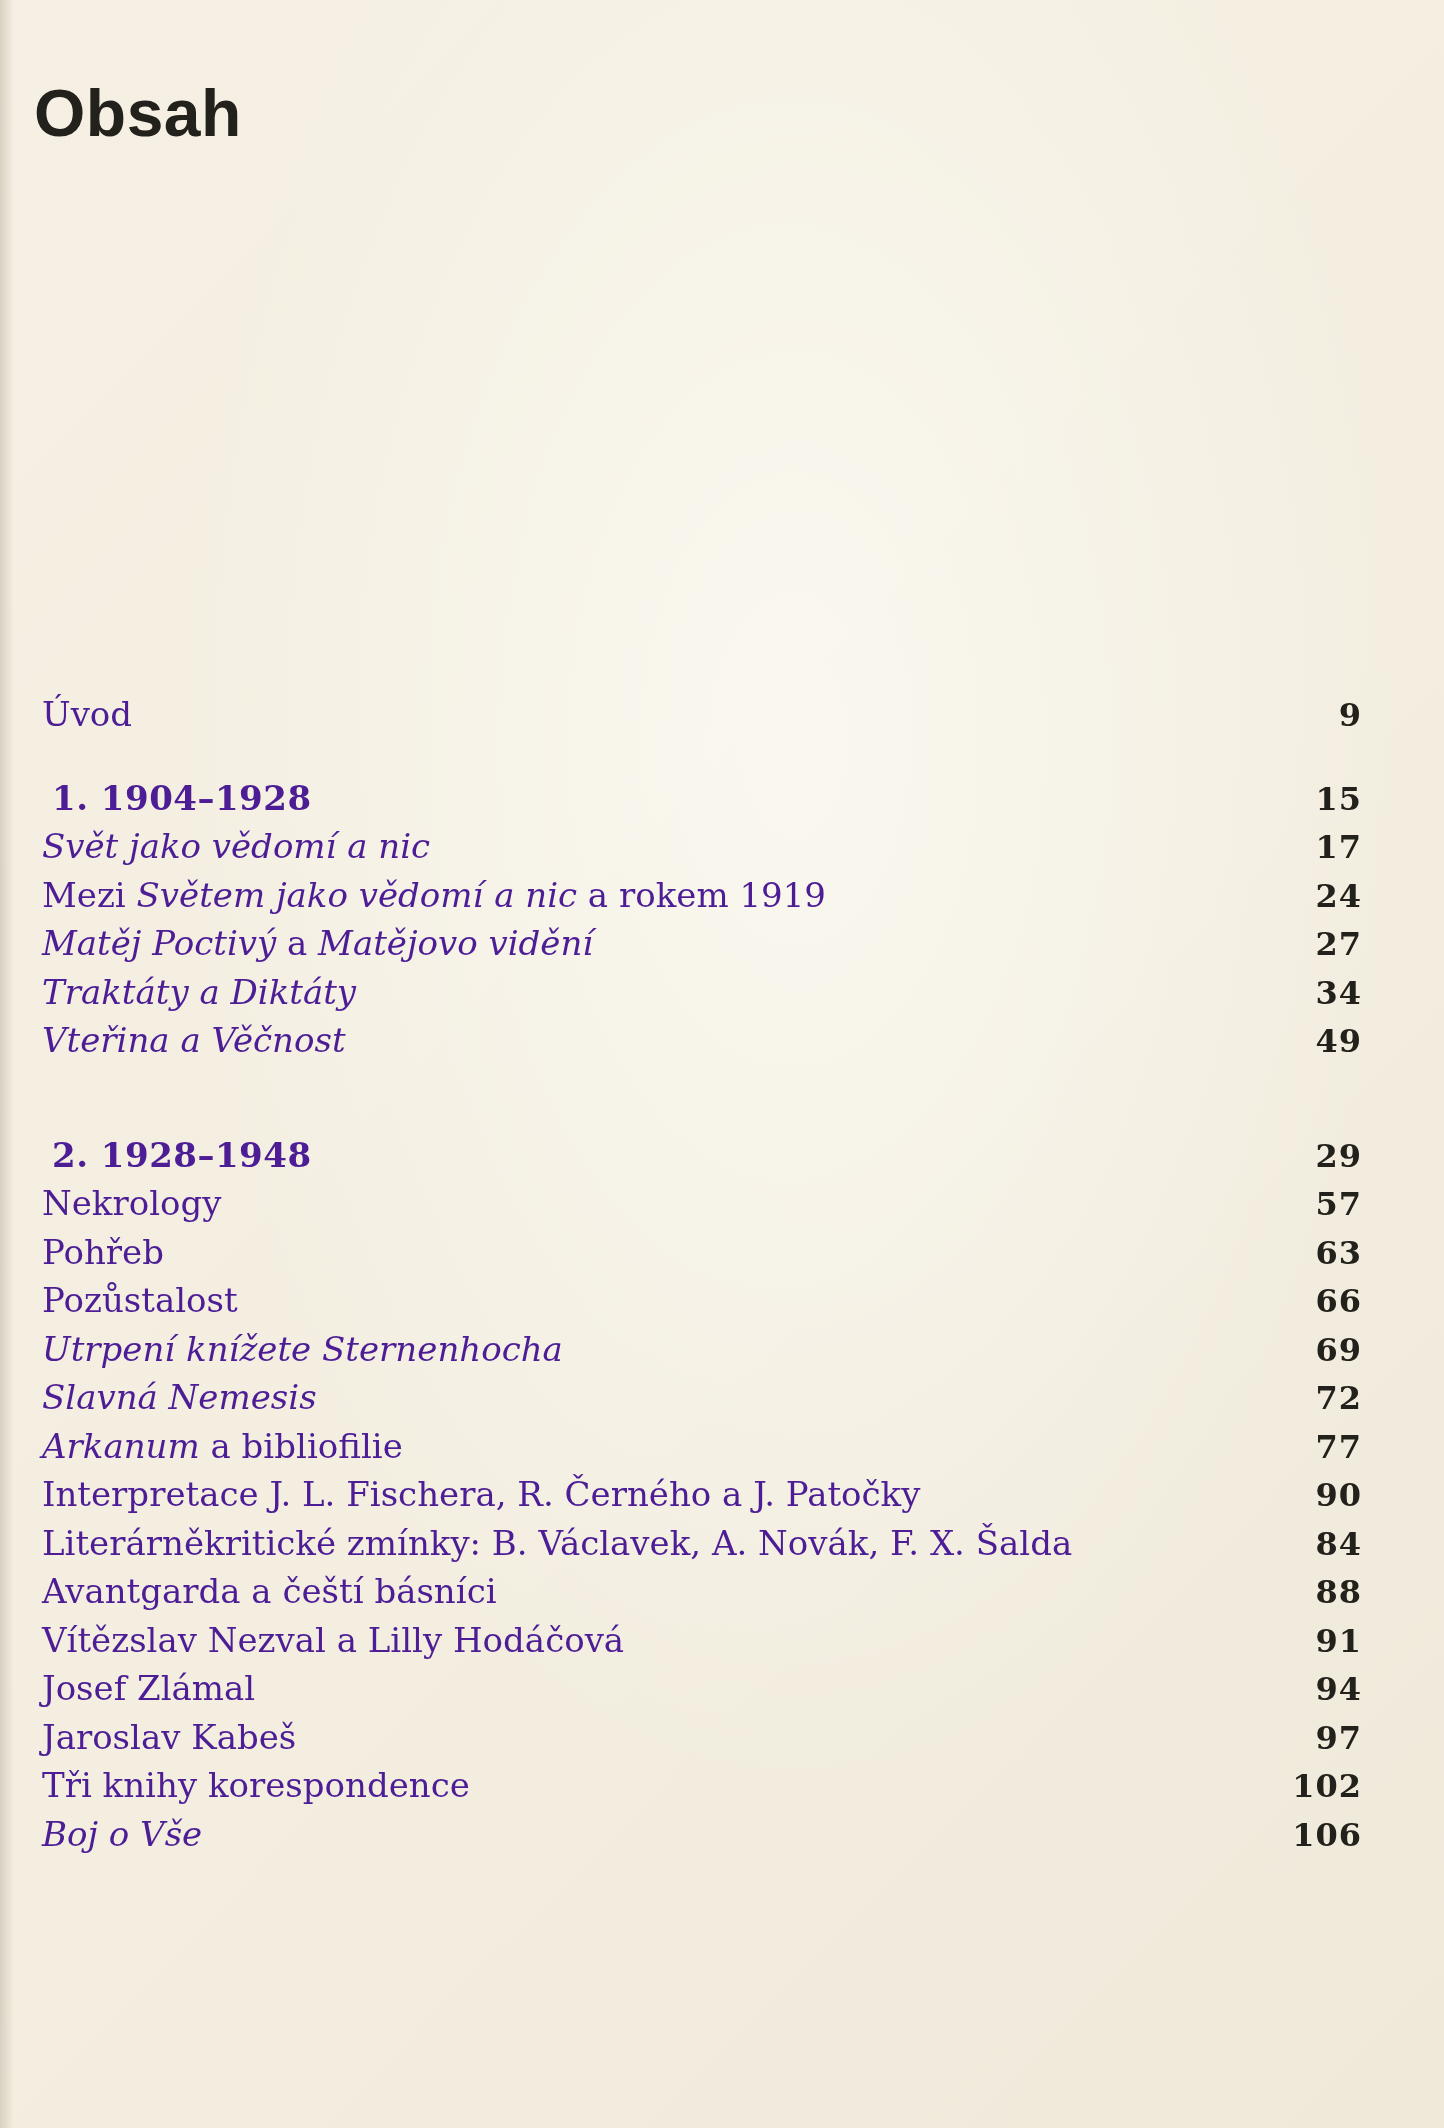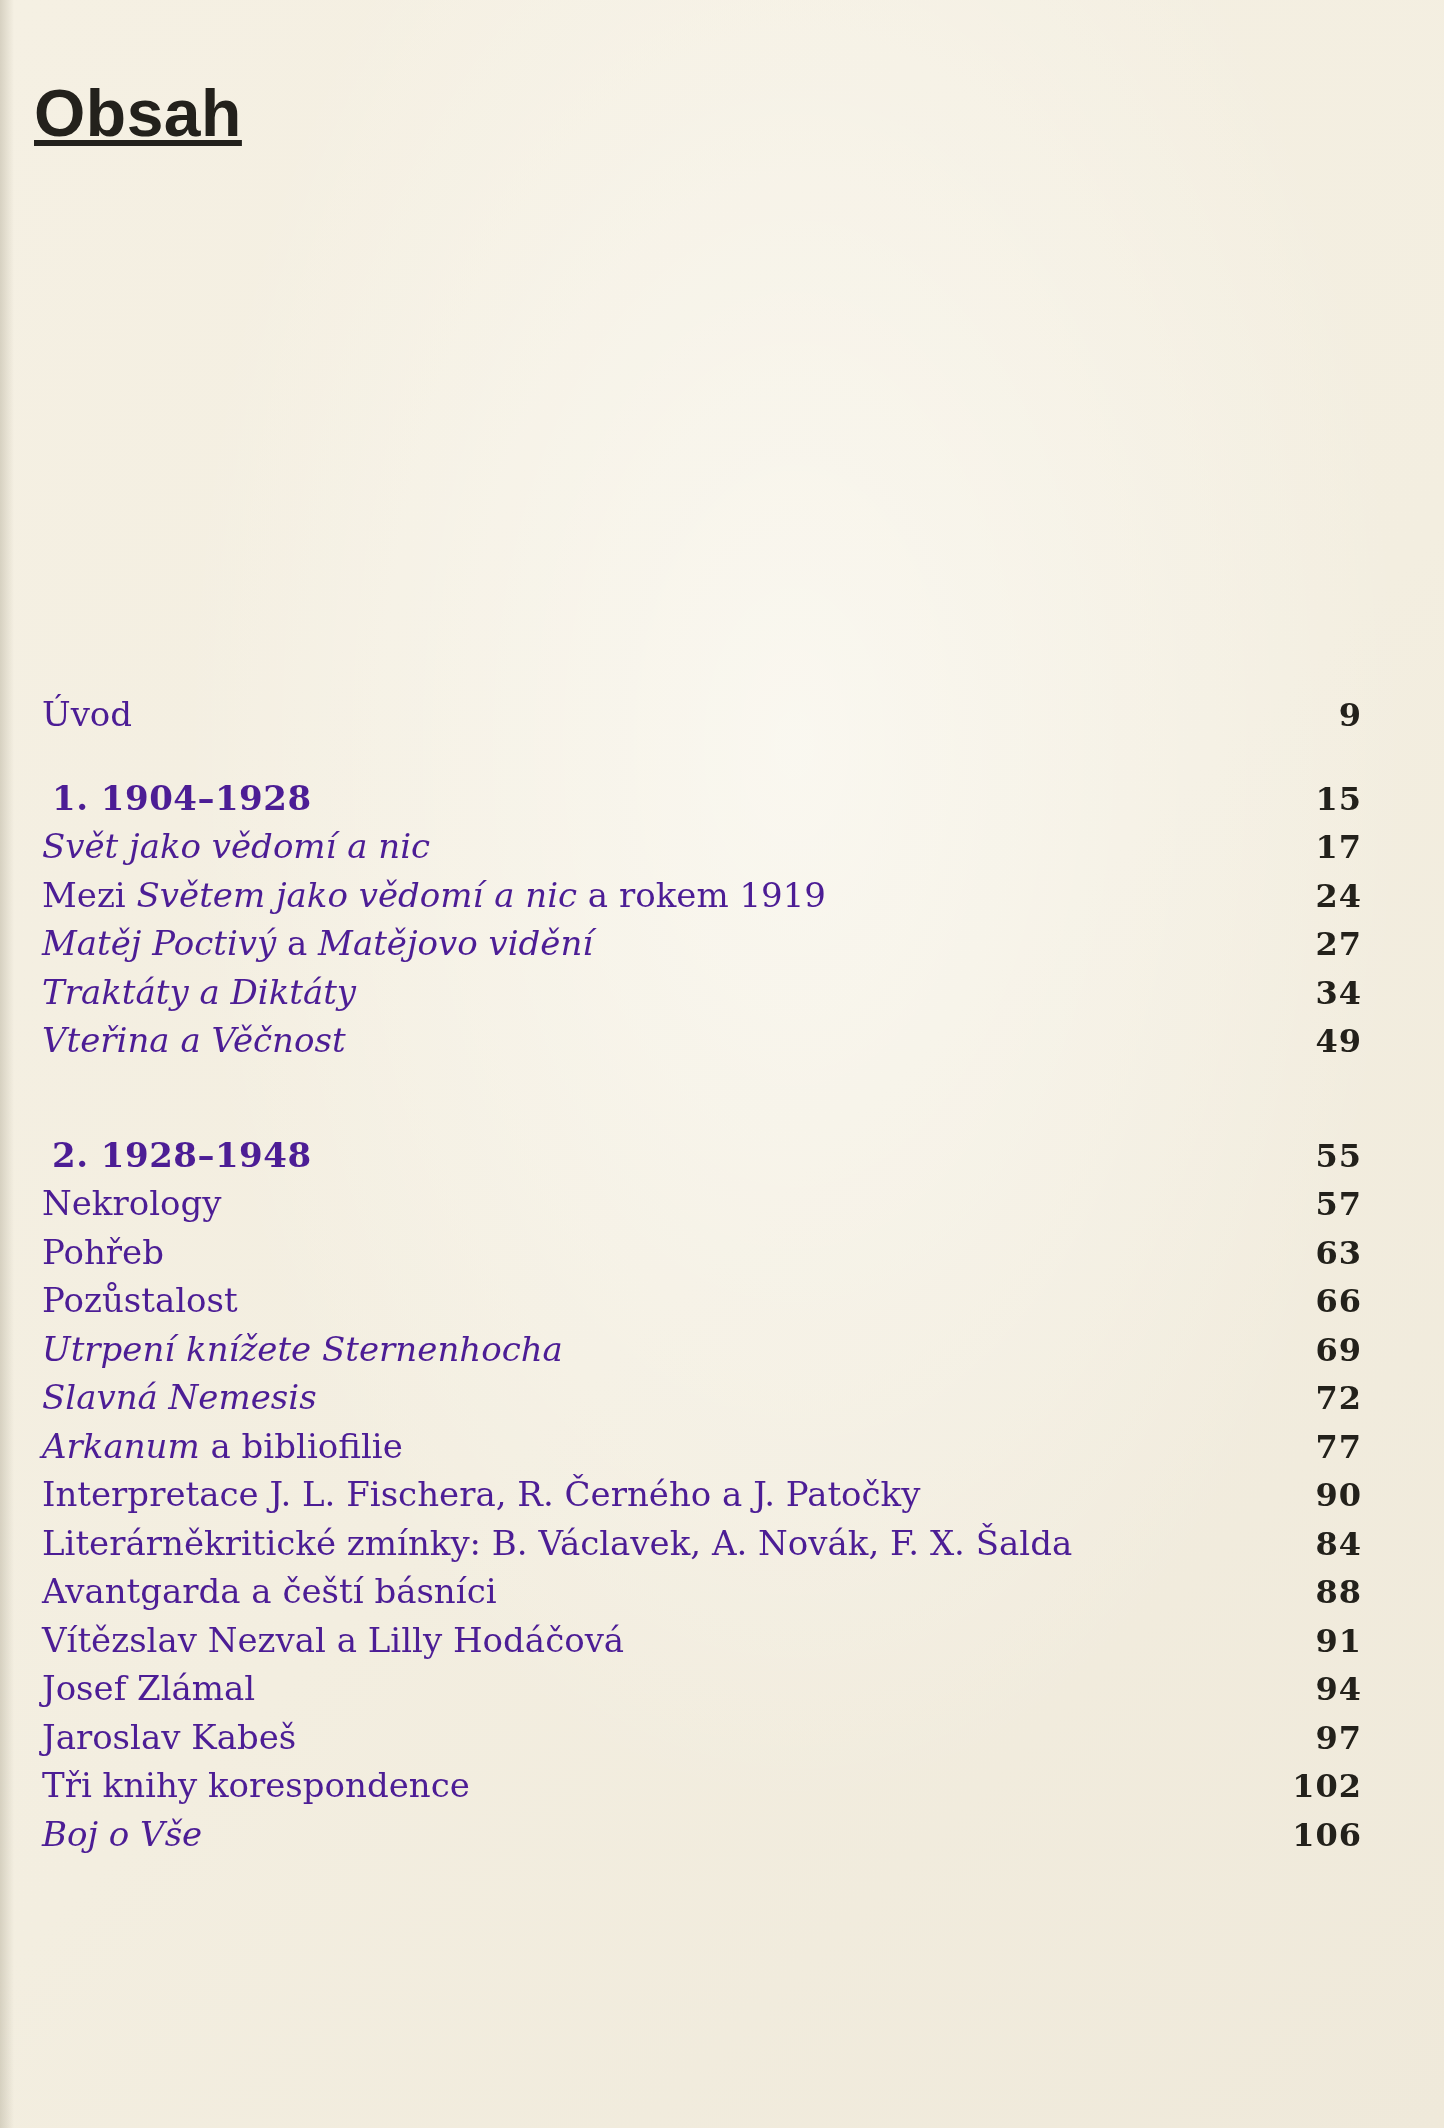--- a/index.html
+++ b/index.html
@@ -32,21 +32,20 @@
     position: absolute;
     left: 34px;
     top: 80px;
     margin: 0;
     font-family: "Liberation Sans", sans-serif;
     font-weight: 700;
     font-size: 66px;
     line-height: 1;
     letter-spacing: 0.5px;
     color: #23211c;
-    text-decoration: underline;
   }
   .toc {
     position: absolute;
     left: 42px;
     right: 82px;
     top: 690px;
   }
   .row {
     display: flex;
     justify-content: space-between;
@@ -105,21 +104,21 @@
       <div class="row">
         <span class="label"><span class="it">Traktáty a Diktáty</span></span>
         <span class="pg">34</span>
       </div>
       <div class="row">
         <span class="label"><span class="it">Vteřina a Věčnost</span></span>
         <span class="pg">49</span>
       </div>
       <div class="row heading" style="margin-top: 66px;">
         <span class="label"><span>2. 1928–1948</span></span>
-        <span class="pg">55</span>
+        <span class="pg">29</span>
       </div>
       <div class="row">
         <span class="label"><span>Nekrology</span></span>
         <span class="pg">57</span>
       </div>
       <div class="row">
         <span class="label"><span>Pohřeb</span></span>
         <span class="pg">63</span>
       </div>
       <div class="row">

